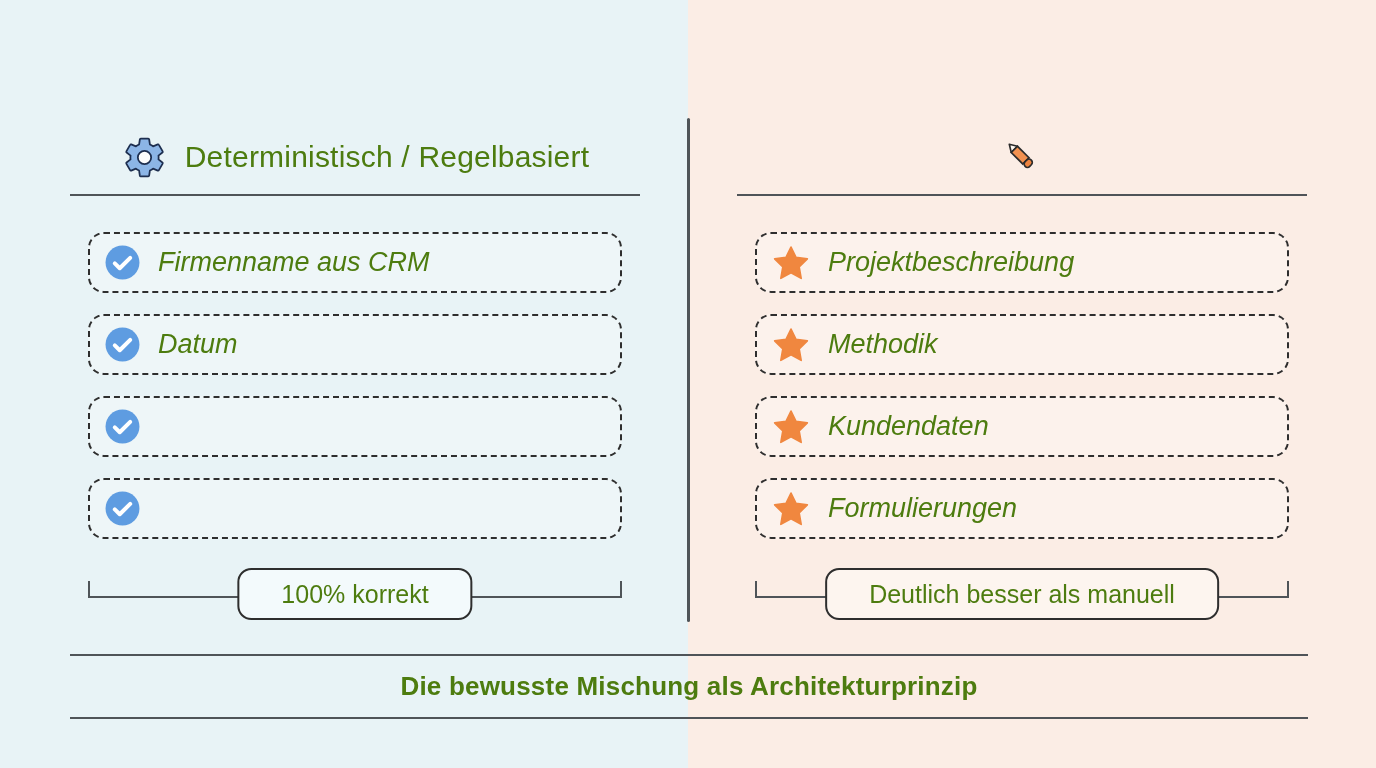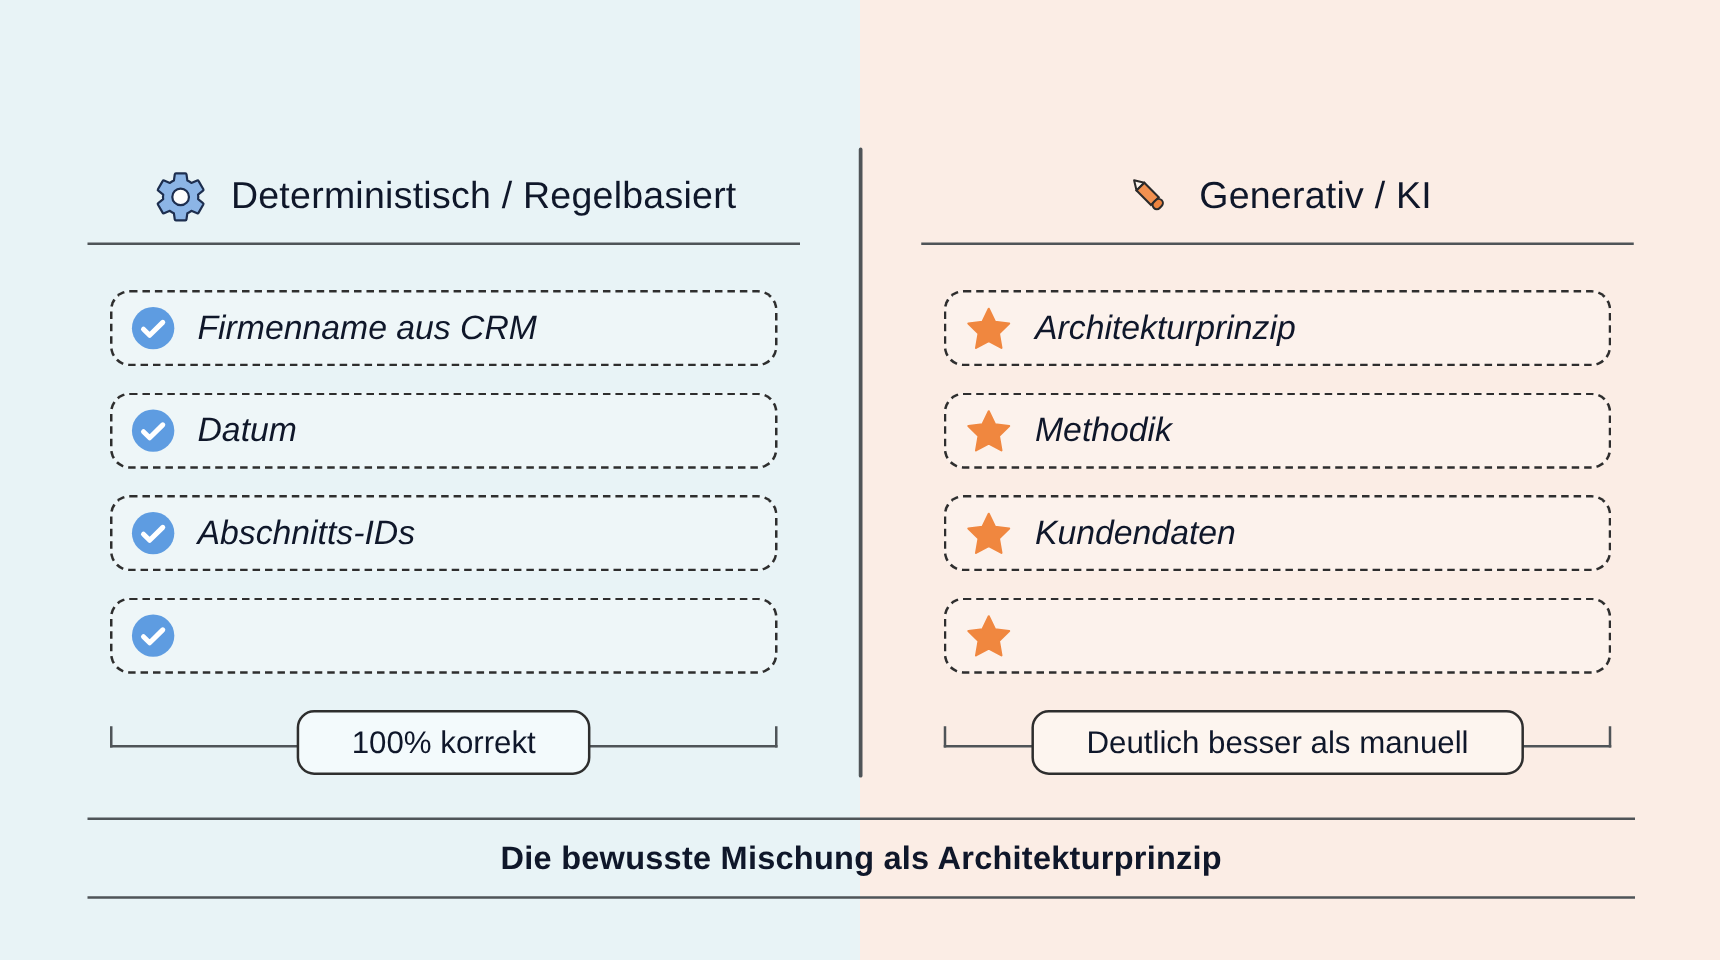--- a/index.html
+++ b/index.html
@@ -1,18 +1,18 @@
 <!DOCTYPE html>
 <html><head>
 <meta charset="utf-8">
 <style>
   html,body { margin:0; padding:0; }
   .canvas {
     position:relative; width:1376px; height:768px; overflow:hidden;
-    font-family:"Liberation Sans", sans-serif; color:#0f172a;
+    font-family:"Liberation Sans", sans-serif; color:#4d7c0f;
     -webkit-font-smoothing:antialiased;
   }
   .bg-half { position:absolute; top:0; height:768px; width:688px; }
   .bg-left  { left:0;   background:#e8f3f6; }
   .bg-right { left:688px; background:#fbede5; }
 
   .divider {
     position:absolute; left:687px; top:118px; width:2.5px; height:504px;
     background:#4f5458; border-radius:2px;
   }
@@ -104,21 +104,20 @@
         </span>
         <span class="item-label">Datum</span>
       </li>
       <li class="item">
         <span class="icon">
           <svg width="37" height="37" viewBox="0 0 24 24">
             <circle cx="12" cy="12" r="11" fill="#5E9CE1"></circle>
             <path d="M7 12.6l3.2 3.1L17 9" fill="none" stroke="#fff" stroke-width="2.6" stroke-linecap="round" stroke-linejoin="round"></path>
           </svg>
         </span>
-        <span class="item-label">Abschnitts-IDs</span>
       </li>
       <li class="item">
         <span class="icon">
           <svg width="37" height="37" viewBox="0 0 24 24">
             <circle cx="12" cy="12" r="11" fill="#5E9CE1"></circle>
             <path d="M7 12.6l3.2 3.1L17 9" fill="none" stroke="#fff" stroke-width="2.6" stroke-linecap="round" stroke-linejoin="round"></path>
           </svg>
         </span>
       </li>
     </ul>
@@ -132,31 +131,30 @@
     <header class="col-header">
       <span class="icon">
         <svg width="44" height="44" viewBox="0 0 24 24">
           <g transform="rotate(45 12 12)">
             <path d="M2.2 12 L6.1 9.6 V14.4 Z" fill="#fdf6ef" stroke="#2b2b2b" stroke-width="0.9" stroke-linejoin="round"></path>
             <rect x="6.1" y="9.6" width="8.9" height="4.8" fill="#F29150" stroke="#2b2b2b" stroke-width="0.9"></rect>
             <rect x="15" y="9.6" width="3.6" height="4.8" rx="1.8" fill="#ED8440" stroke="#2b2b2b" stroke-width="0.9"></rect>
           </g>
         </svg>
       </span>
-      <h2 class="col-title">Generativ / KI</h2>
     </header>
 
     <ul class="items">
       <li class="item">
         <span class="icon">
           <svg width="40" height="40" viewBox="0 0 24 24">
             <polygon points="12,2.4 15,8.6 21.8,9.5 16.9,14.3 18.1,21.2 12,17.9 5.9,21.2 7.1,14.3 2.2,9.5 9,8.6" fill="#F0873F" stroke="#F0873F" stroke-width="1" stroke-linejoin="round"></polygon>
           </svg>
         </span>
-        <span class="item-label">Architekturprinzip</span>
+        <span class="item-label">Projektbeschreibung</span>
       </li>
       <li class="item">
         <span class="icon">
           <svg width="40" height="40" viewBox="0 0 24 24">
             <polygon points="12,2.4 15,8.6 21.8,9.5 16.9,14.3 18.1,21.2 12,17.9 5.9,21.2 7.1,14.3 2.2,9.5 9,8.6" fill="#F0873F" stroke="#F0873F" stroke-width="1" stroke-linejoin="round"></polygon>
           </svg>
         </span>
         <span class="item-label">Methodik</span>
       </li>
       <li class="item">
@@ -166,20 +164,21 @@
           </svg>
         </span>
         <span class="item-label">Kundendaten</span>
       </li>
       <li class="item">
         <span class="icon">
           <svg width="40" height="40" viewBox="0 0 24 24">
             <polygon points="12,2.4 15,8.6 21.8,9.5 16.9,14.3 18.1,21.2 12,17.9 5.9,21.2 7.1,14.3 2.2,9.5 9,8.6" fill="#F0873F" stroke="#F0873F" stroke-width="1" stroke-linejoin="round"></polygon>
           </svg>
         </span>
+        <span class="item-label">Formulierungen</span>
       </li>
     </ul>
 
     <div class="bracket">
       <div class="badge">Deutlich besser als manuell</div>
     </div>
   </section>
 
   <footer class="footer">
     <h1 class="footer-title">Die bewusste Mischung als Architekturprinzip</h1>

